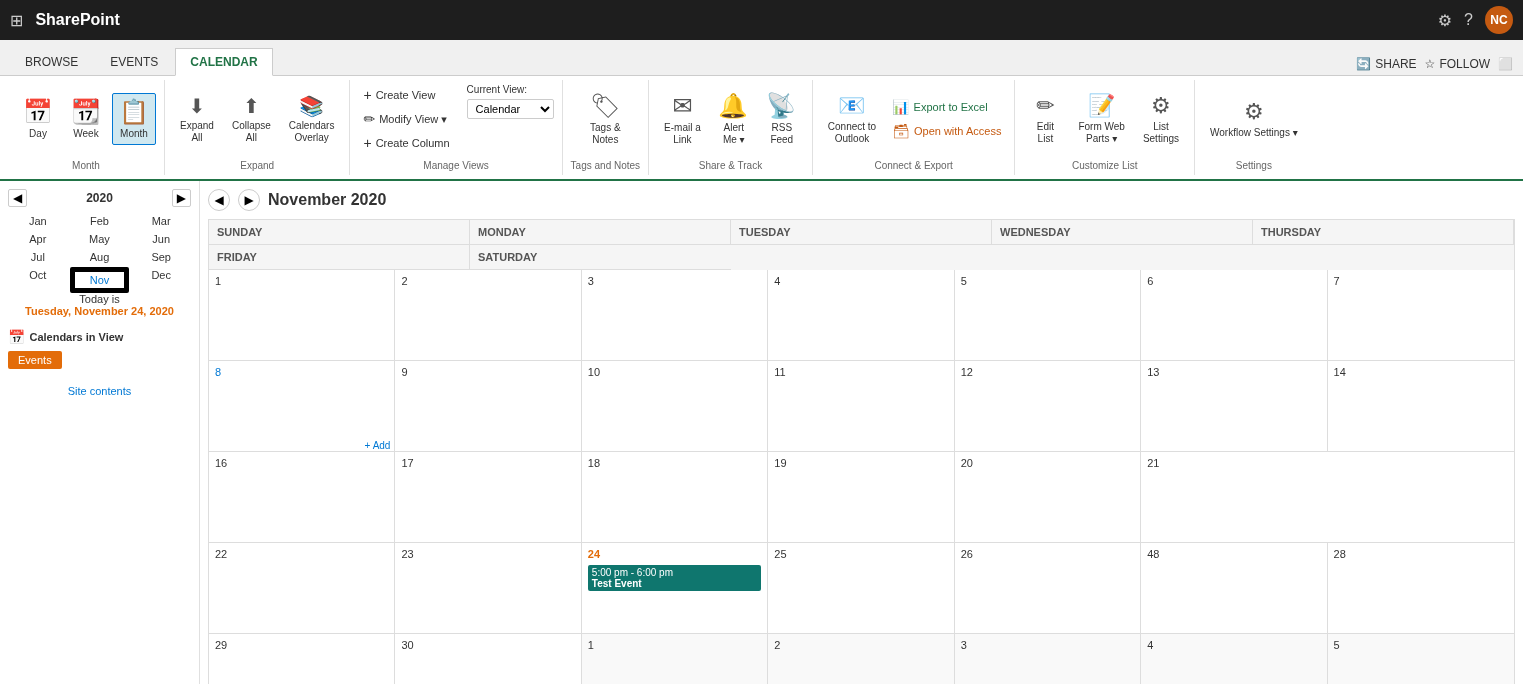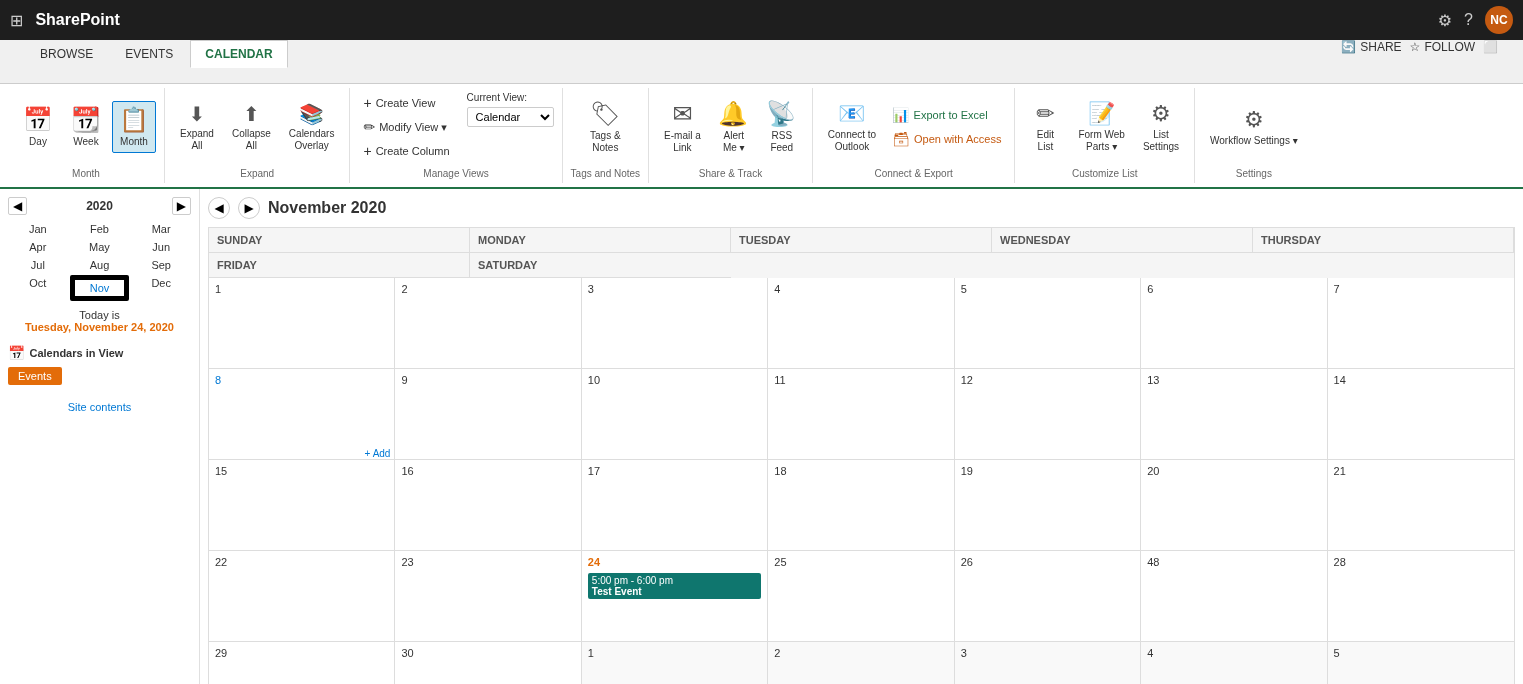--- a/index.html
+++ b/index.html
@@ -24,23 +24,23 @@
       background: #c55a11; color: #fff;
       display: flex; align-items: center; justify-content: center;
       font-size: 12px; font-weight: bold;
     }
 
     
     .ribbon-tabs {
       display: flex;
       border-bottom: 1px solid #ccc;
       background: #f0f0f0;
-      padding: 0 25px;
-      align-items: flex-start;
-      height: 44px;
+      padding: 0 10px;
+      align-items: flex-end;
+      height: 36px;
     }
     .ribbon-tab {
       padding: 6px 14px;
       font-size: 12px;
       cursor: pointer;
       border: 1px solid transparent;
       border-bottom: none;
       margin-right: 2px;
       background: transparent;
       color: #333;
@@ -154,21 +154,21 @@
       display: grid; grid-template-columns: repeat(3, 1fr);
       gap: 2px; text-align: center;
     }
     .mini-cal-month {
       padding: 2px 4px; cursor: pointer; font-size: 11px; border-radius: 2px;
     }
     .mini-cal-month.selected {
       background: #fff; border: 5px solid #000000; color: #0078d4;
     }
     .today-label {
-      font-size: 11px; margin-top: 8px; text-align: center; color: #333;
+      font-size: 11px; text-align: center; color: #333;
     }
     .today-date { color: #e36c09; font-weight: 600; }
 
     .calendars-in-view {
       margin-top: 12px;
     }
     .civ-title {
       font-size: 11px; font-weight: 600; color: #333;
       display: flex; align-items: center; gap: 4px; margin-bottom: 6px;
     }
@@ -473,21 +473,20 @@
           <div class="cal-week">
             <div class="cal-cell"><span class="cal-date linked">8</span><span class="add-link">+ Add</span></div>
             <div class="cal-cell"><span class="cal-date">9</span></div>
             <div class="cal-cell"><span class="cal-date">10</span></div>
             <div class="cal-cell"><span class="cal-date">11</span></div>
             <div class="cal-cell"><span class="cal-date">12</span></div>
             <div class="cal-cell"><span class="cal-date">13</span></div>
             <div class="cal-cell"><span class="cal-date">14</span></div>
           </div>
           <div class="cal-week">
-            <div class="cal-cell"><span class="cal-date">15</span></div>
             <div class="cal-cell"><span class="cal-date">16</span></div>
             <div class="cal-cell"><span class="cal-date">17</span></div>
             <div class="cal-cell"><span class="cal-date">18</span></div>
             <div class="cal-cell"><span class="cal-date">19</span></div>
             <div class="cal-cell"><span class="cal-date">20</span></div>
             <div class="cal-cell"><span class="cal-date">21</span></div>
           </div>
           <div class="cal-week">
             <div class="cal-cell"><span class="cal-date">22</span></div>
             <div class="cal-cell"><span class="cal-date">23</span></div>

